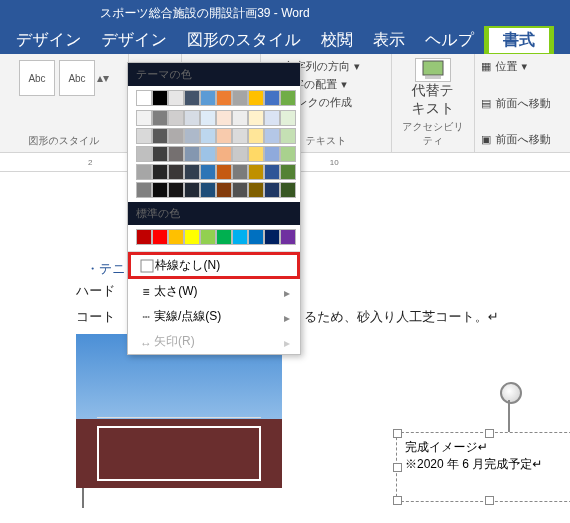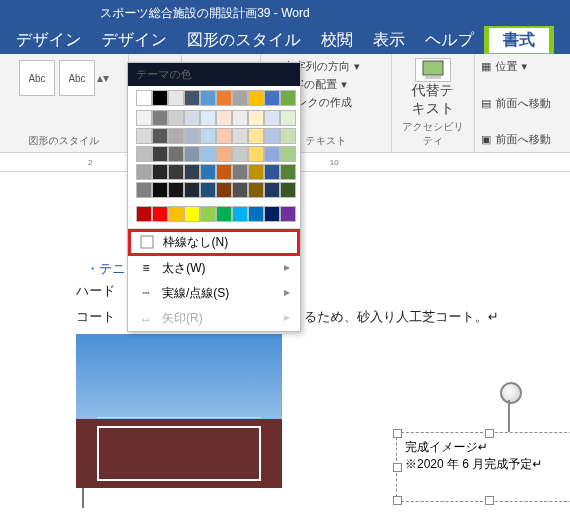--- a/index.html
+++ b/index.html
@@ -19,21 +19,21 @@
 .small-stack{display:flex;flex-direction:column;gap:1px}
 .txt-opt{display:flex;align-items:center;font-size:11px;color:#444;padding:1px 0;gap:4px}
 .big-icon{width:34px;height:34px;border:1px solid #c0c0c0;display:flex;align-items:center;justify-content:center;background:#fff}
 .ruler{height:18px;background:#fff;border-bottom:1px solid #d4d4d4;position:relative;font-size:8px;color:#777;display:flex;align-items:center;padding-left:60px}
 .ruler span{margin:0 28px}
 .doc-area{position:relative;background:#fff;height:360px}
 .dropdown{position:absolute;left:127px;top:62px;width:172px;background:#fff;border:1px solid #c0c0c0;box-shadow:2px 2px 6px rgba(0,0,0,.25);z-index:20;font-size:12px}
 .dd-header{padding:4px 8px;color:#666;font-size:11px;background:#0f172a}
 .swatch-grid{display:grid;grid-template-columns:repeat(10,14px);gap:2px;padding:4px 8px}
 .sw{width:14px;height:14px;border:1px solid #bbb;cursor:pointer}
-.dd-item{display:flex;align-items:flex-start;gap:8px;padding:4px 10px;cursor:pointer}
+.dd-item{display:flex;align-items:flex-end;padding:4px 10px;cursor:pointer}
 .dd-item.hl{border:3px solid #e02020;padding:2px 8px}
 .dd-item.disabled{color:#aaa}
 .dd-icon{width:16px;height:16px;display:flex;align-items:center;justify-content:center}
 .doc-text{position:absolute;font-size:13px;color:#222;font-family:"MS Mincho",serif}
 .bullet-line{left:86px;top:88px;color:#2b579a}
 .line2{left:76px;top:110px}
 .line3{left:76px;top:136px}
 .photo{position:absolute;left:76px;top:162px;width:206px;height:154px}
 .sky{position:absolute;inset:0;background:linear-gradient(#4b8fd6,#8fbce8 55%,#3a7a2e 55%,#2e6a24)}
 .court{position:absolute;left:0;right:0;top:55%;bottom:0;background:#6a2e2e}
@@ -210,20 +210,21 @@
       <div class="sw" style="background: rgb(13, 13, 13);"></div>
       <div class="sw" style="background: rgb(23, 22, 22);"></div>
       <div class="sw" style="background: rgb(34, 42, 53);"></div>
       <div class="sw" style="background: rgb(31, 78, 121);"></div>
       <div class="sw" style="background: rgb(132, 60, 12);"></div>
       <div class="sw" style="background: rgb(82, 82, 82);"></div>
       <div class="sw" style="background: rgb(128, 96, 0);"></div>
       <div class="sw" style="background: rgb(32, 56, 100);"></div>
       <div class="sw" style="background: rgb(56, 87, 35);"></div>
     </div>
+  <div class="dd-header">標準の色</div>
   <div class="swatch-grid" id="standard-row">
       <div class="sw" style="background: rgb(192, 0, 0);"></div>
       <div class="sw" style="background: rgb(255, 0, 0);"></div>
       <div class="sw" style="background: rgb(255, 192, 0);"></div>
       <div class="sw" style="background: rgb(255, 255, 0);"></div>
       <div class="sw" style="background: rgb(146, 208, 80);"></div>
       <div class="sw" style="background: rgb(0, 176, 80);"></div>
       <div class="sw" style="background: rgb(0, 176, 240);"></div>
       <div class="sw" style="background: rgb(0, 112, 192);"></div>
       <div class="sw" style="background: rgb(0, 32, 96);"></div>

